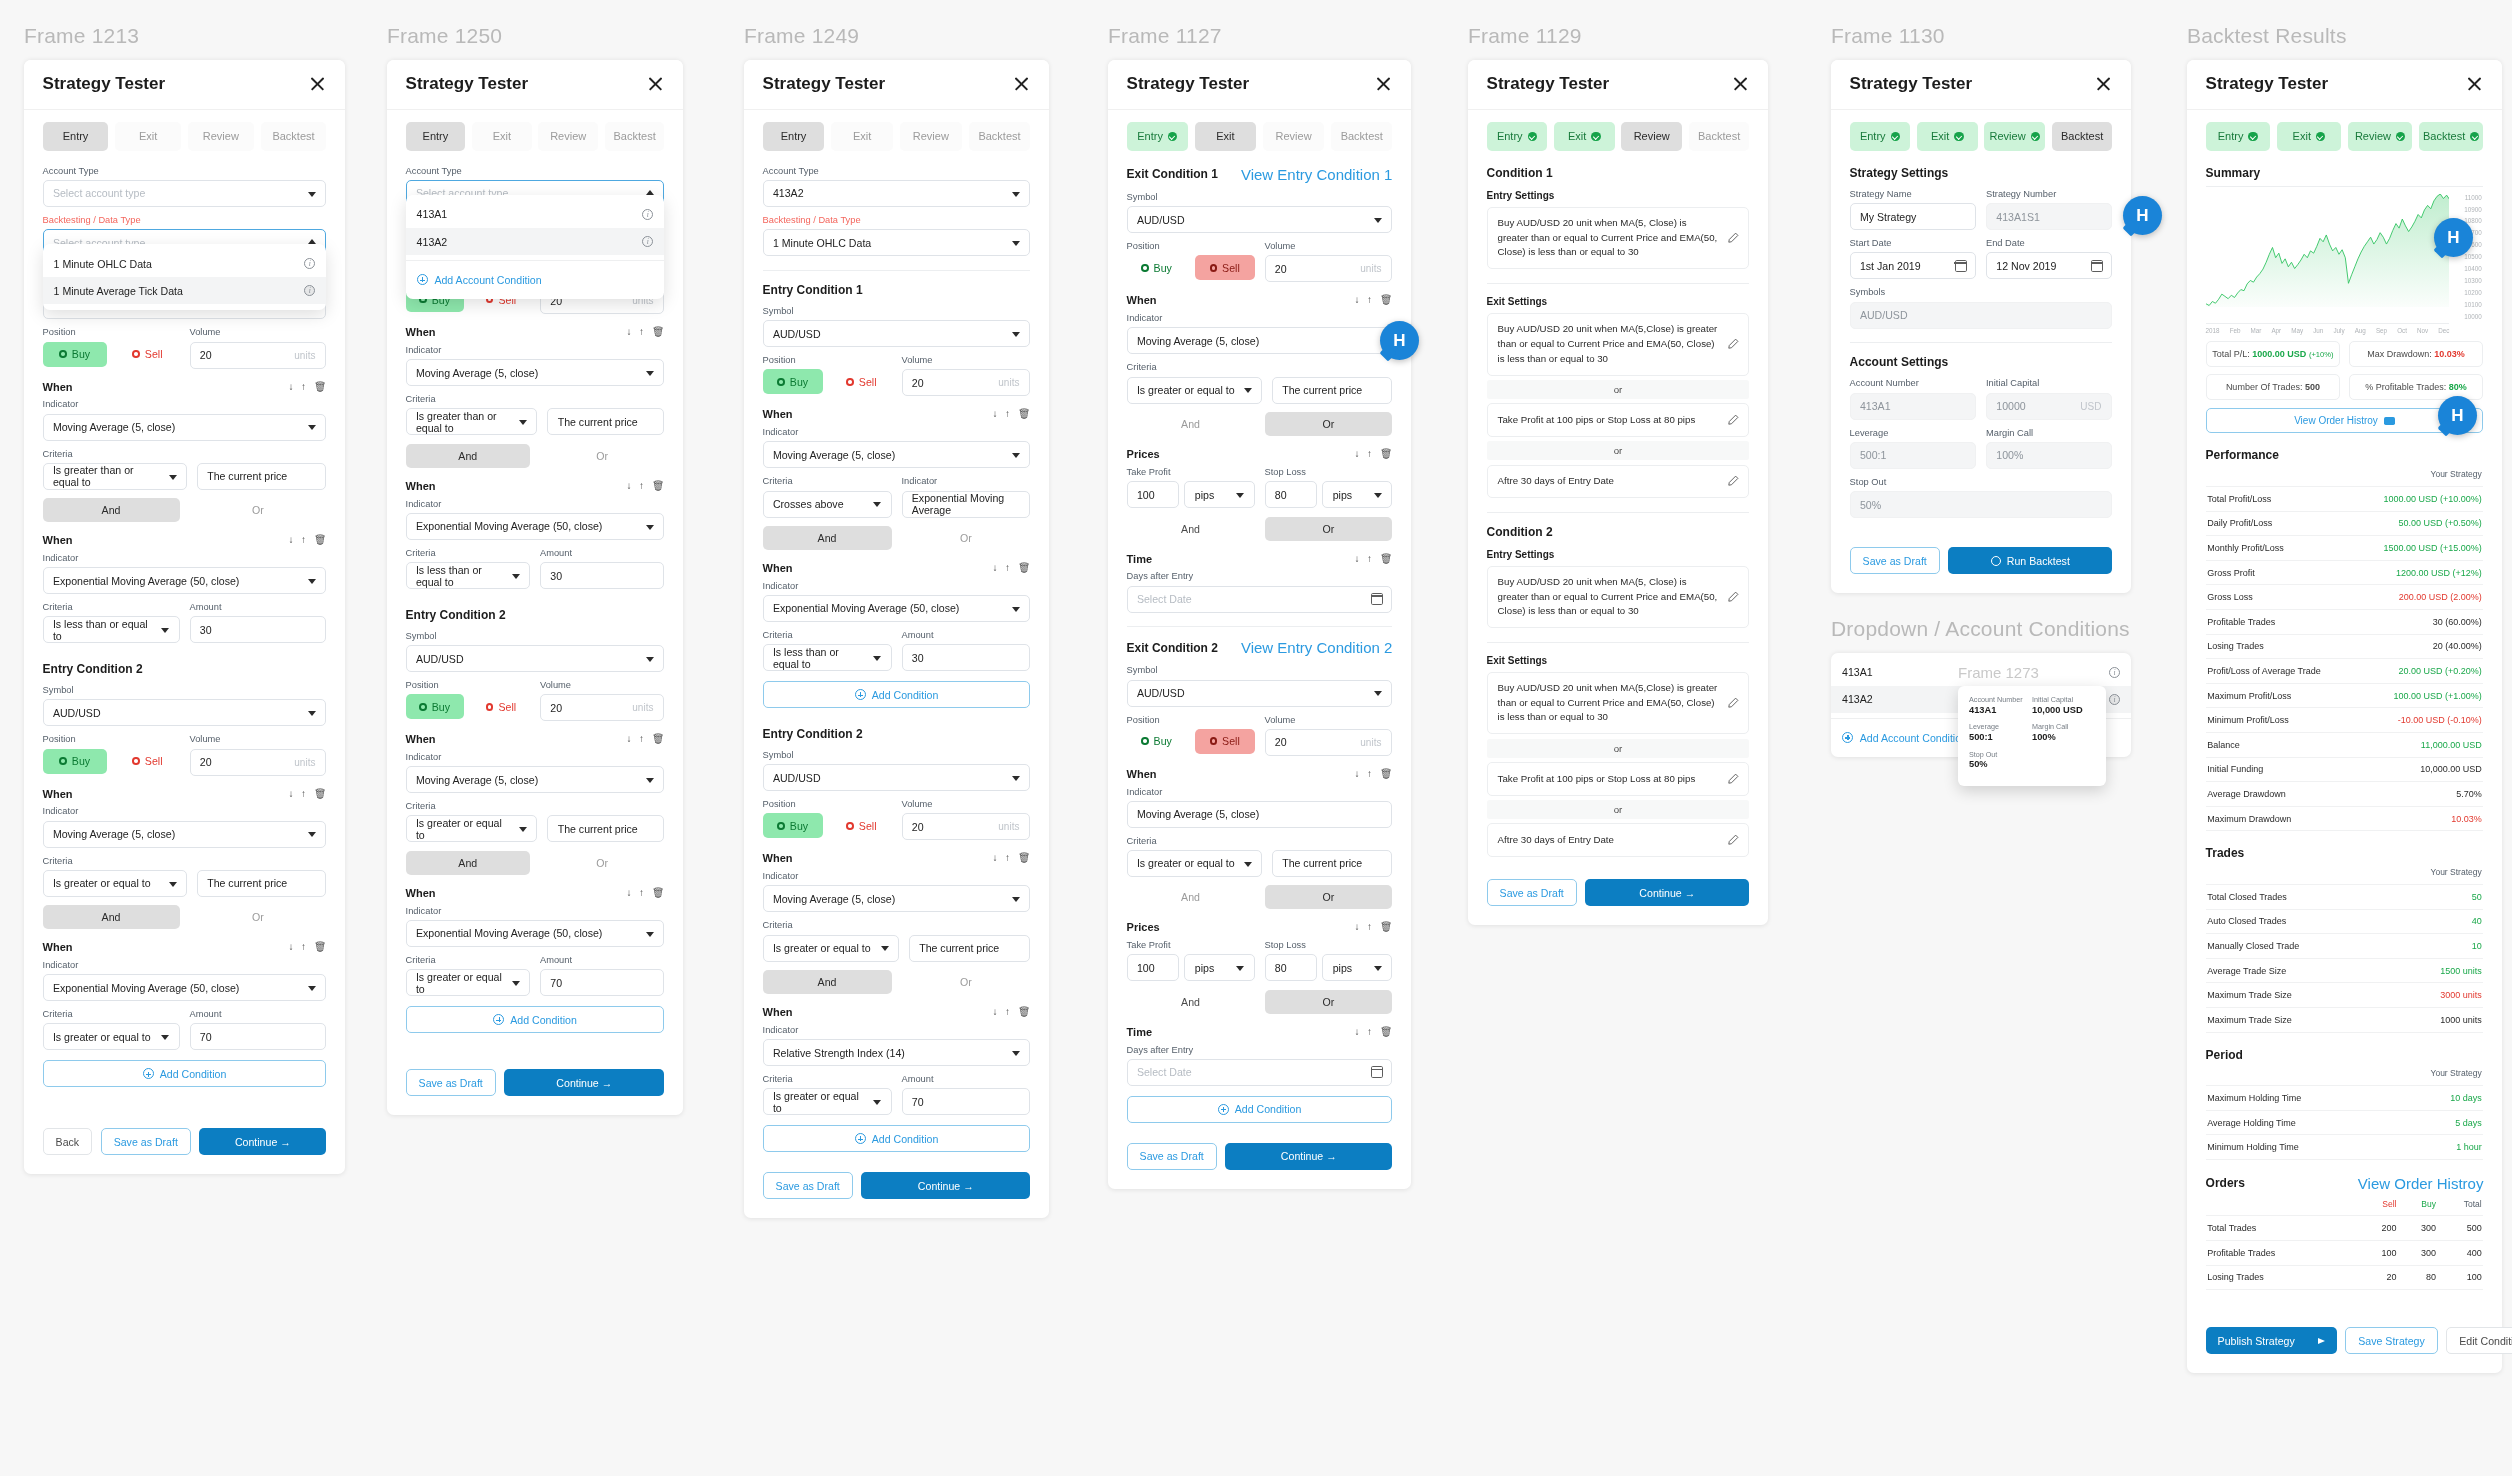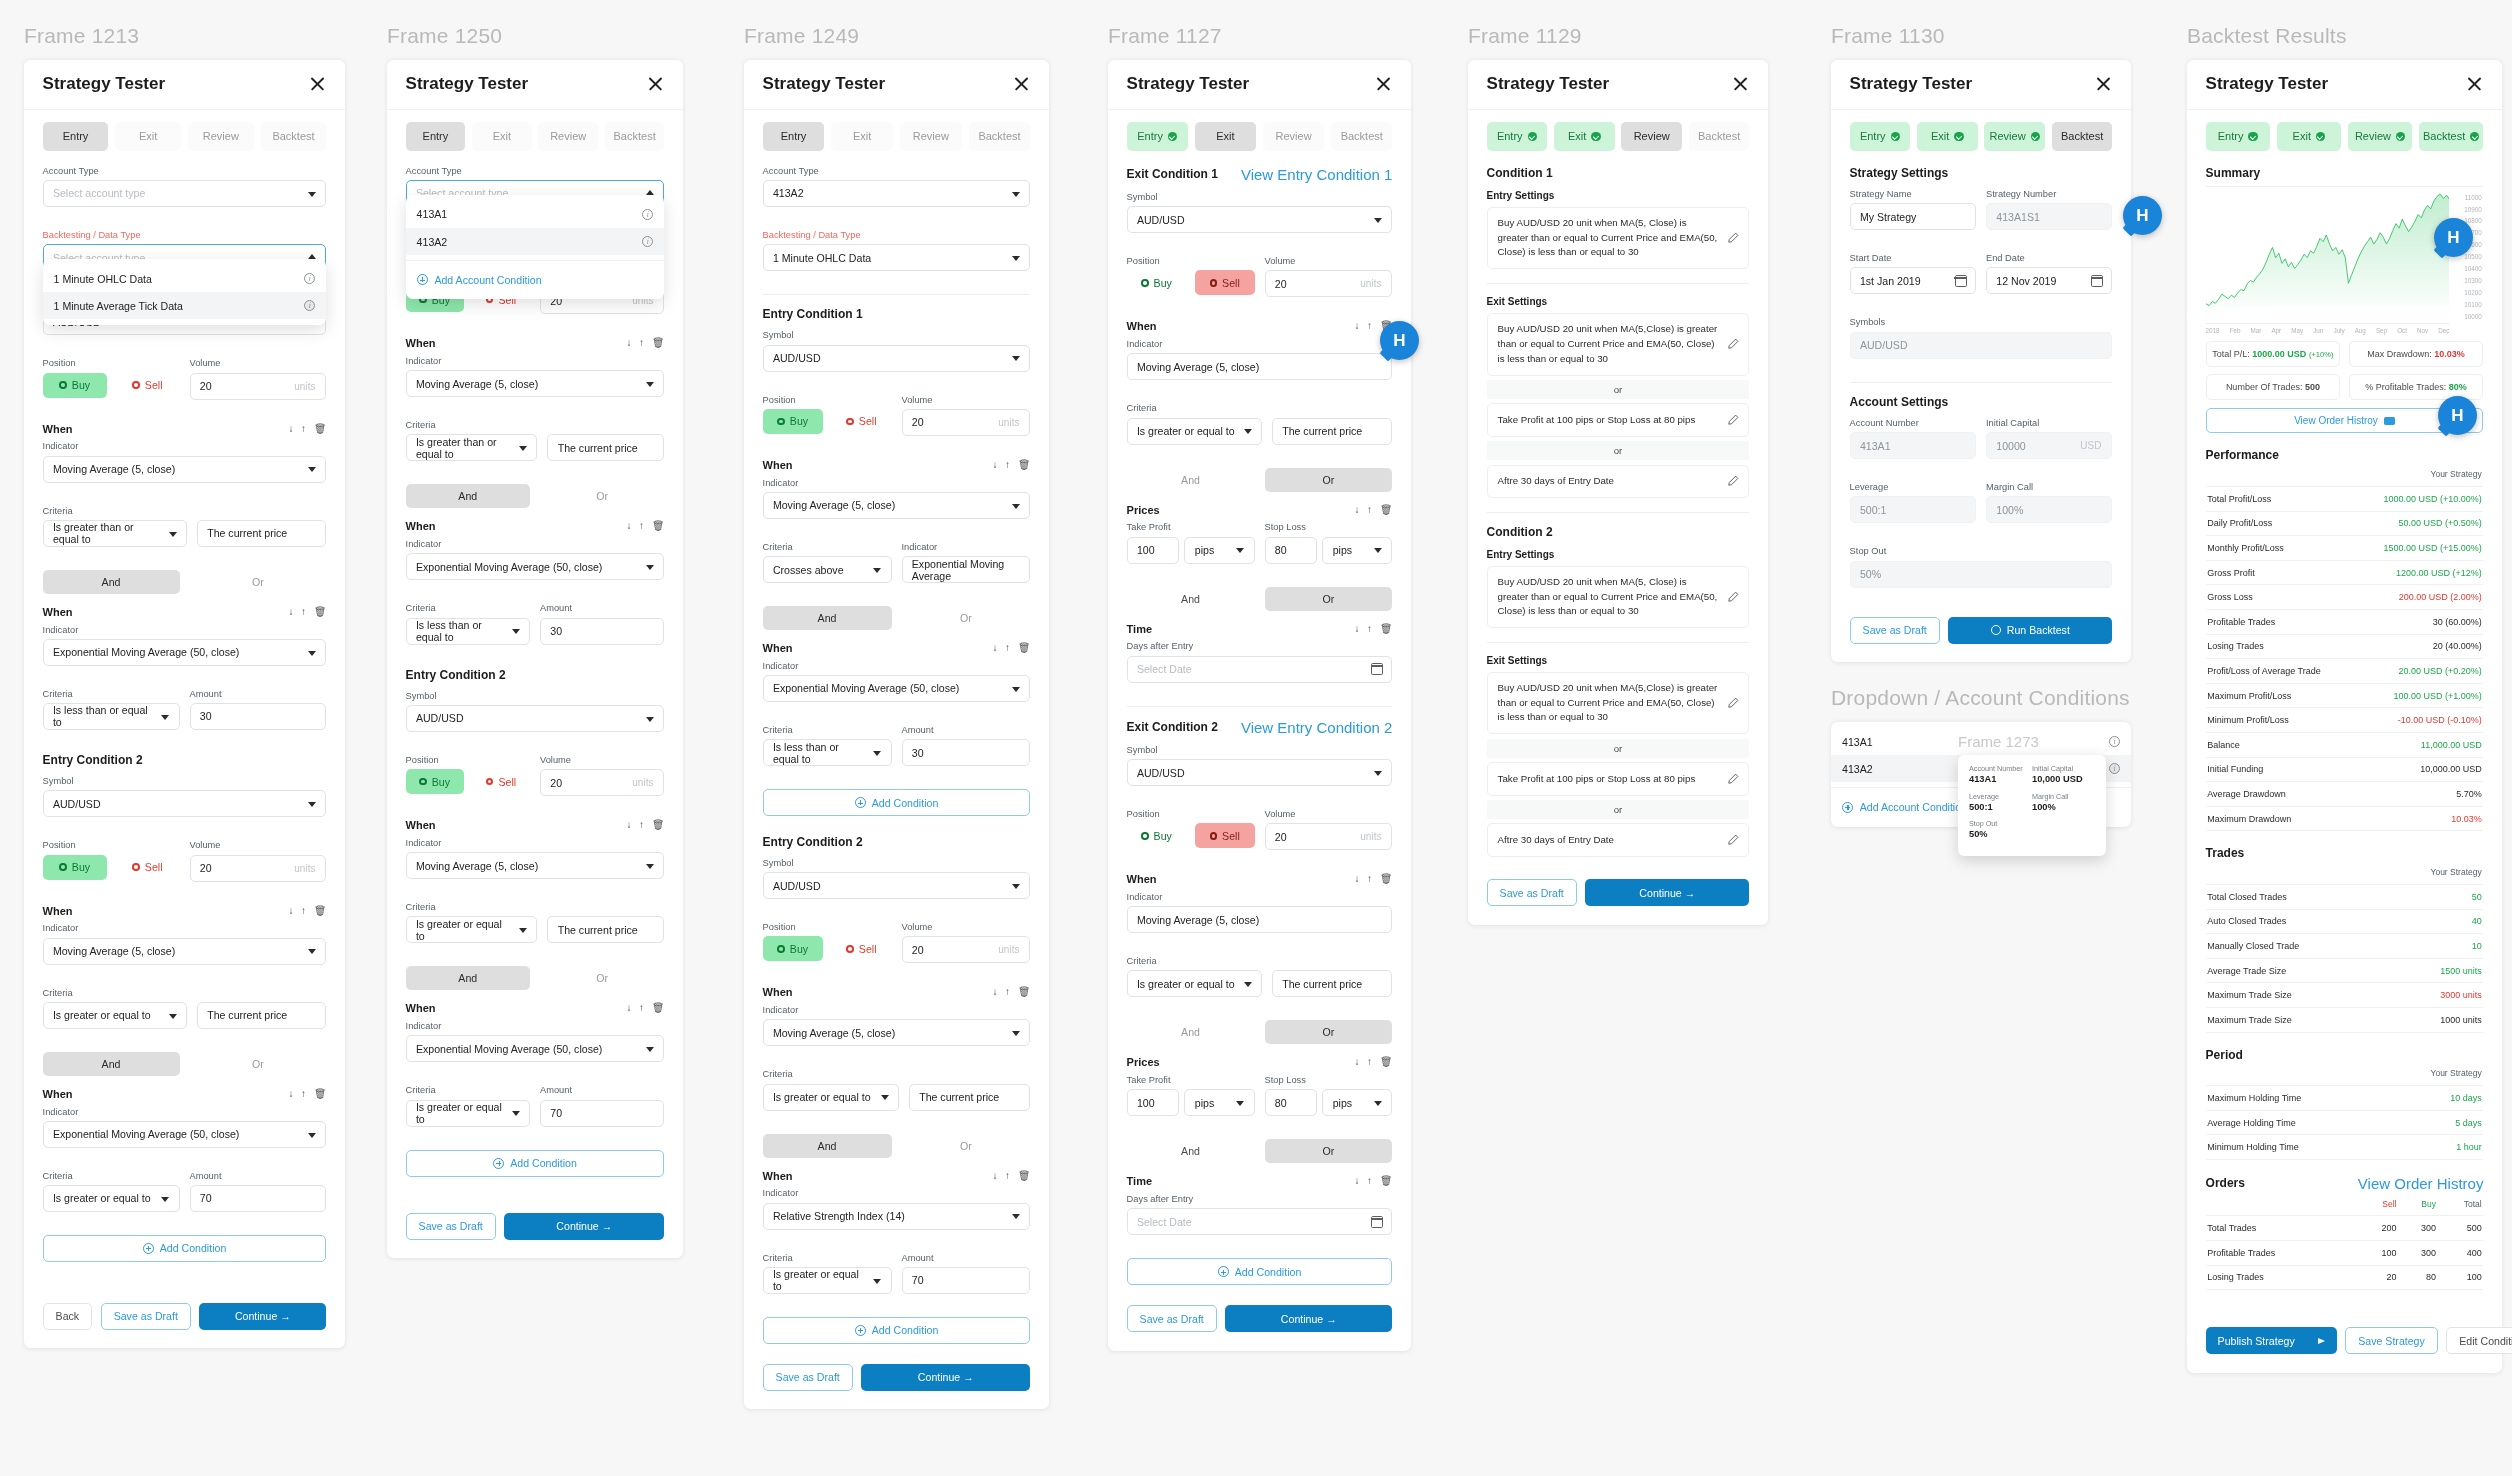--- a/index.html
+++ b/index.html
@@ -73,21 +73,21 @@
   }
   .caret.up { border-top: none; border-bottom: 5px solid #2b2b2b; margin-top:-3.4px;}
   .cal {
     position:absolute; right: 8.5px; top: 50%; margin-top:-6px;
     width: 12px; height: 12px; border: 1.3px solid #5d5d5d; border-radius: 1.7px;
   }
   .cal:before { content:""; position:absolute; left:-1.3px; top:1.3px; width:12px;
     height:1.7px; background:#5d5d5d;}
   .row2 { display: flex; gap: 10px; }
   .row2 > * { flex: 1; min-width: 0; }
-  .fgroup { margin-bottom: 23px; }
+  .fgroup { margin-bottom: 8px; }
 
   
   .pos-row { display:flex; align-items:center; gap: 8.5px; }
   .posbtn {
     flex:1; border-radius: 5px; height: 25px; display:flex; align-items:center;
     justify-content:center; gap:5px; font-size: 10.6px; cursor:pointer;
   }
   .posbtn .dot { width: 7.6px; height: 7.6px; border-radius:50%; border:2.1px solid; flex:none;}
   .posbtn.buy  { color:#0b7a33; }
   .posbtn.buy .dot { border-color:#0b7a33; }

